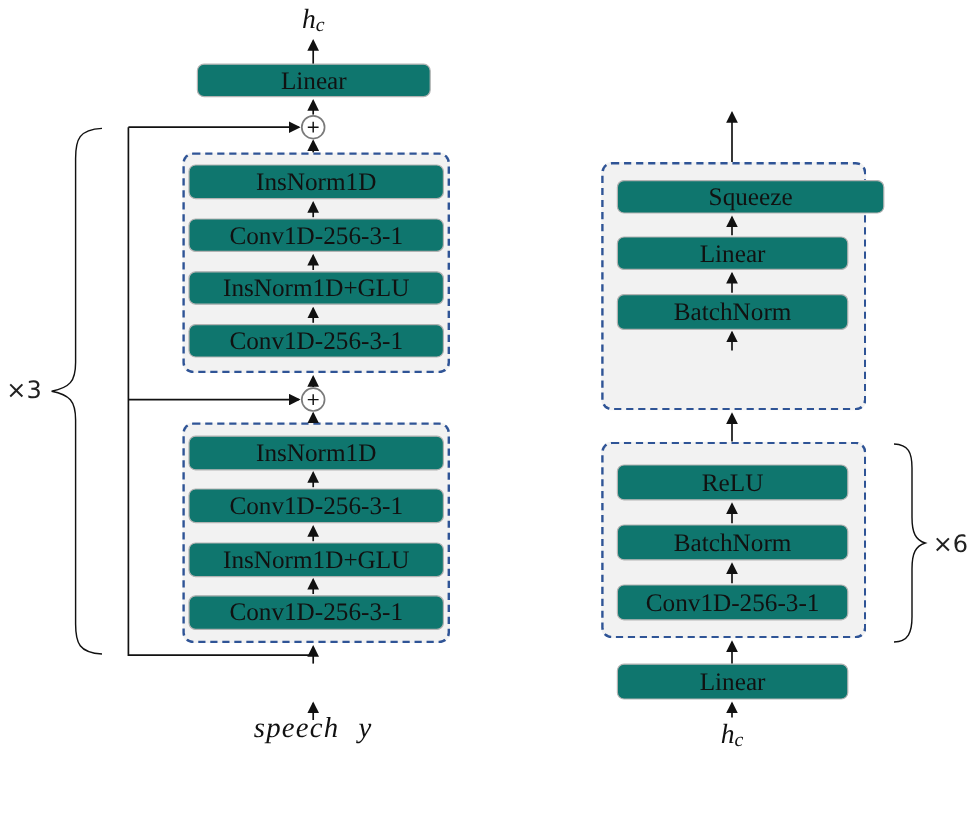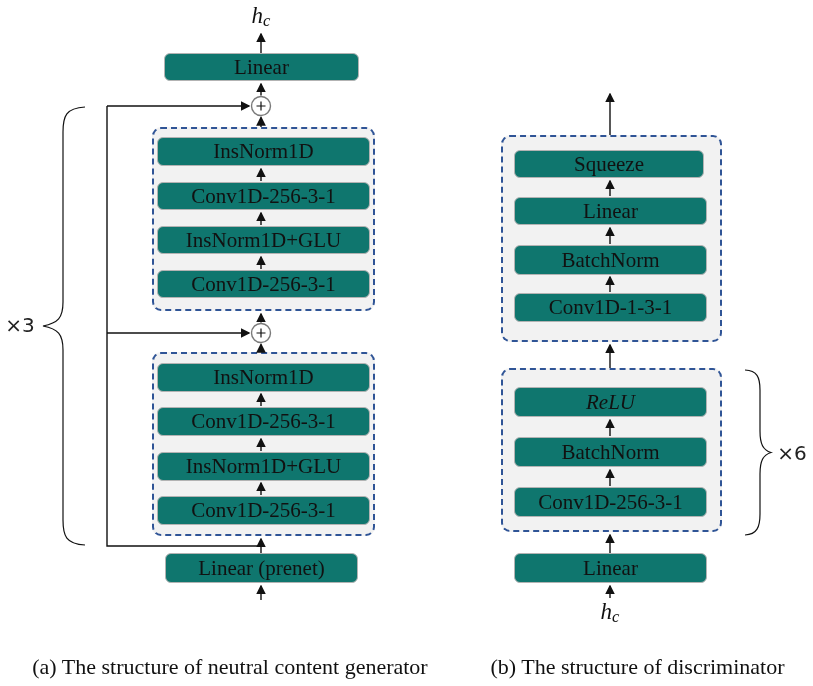--- a/index.html
+++ b/index.html
@@ -57,49 +57,50 @@
   <div class="box" style="left:157px;top:182px;width:213px;height:28px;">Conv1D-256-3-1</div>
   <div class="box" style="left:157px;top:226px;width:213px;height:28px;">InsNorm1D+GLU</div>
   <div class="box" style="left:157px;top:270px;width:213px;height:28px;">Conv1D-256-3-1</div>
 
   <div class="panel" style="left:152px;top:352px;width:223px;height:184px;"></div>
   <div class="box" style="left:157px;top:363px;width:213px;height:29px;">InsNorm1D</div>
   <div class="box" style="left:157px;top:407px;width:213px;height:29px;">Conv1D-256-3-1</div>
   <div class="box" style="left:157px;top:452px;width:213px;height:29px;">InsNorm1D+GLU</div>
   <div class="box" style="left:157px;top:496px;width:213px;height:29px;">Conv1D-256-3-1</div>
 
-  <div class="box" style="left:165px;top:553px;width:193px;height:30px;">Linear (prenet)</div>
 
+  <div class="math-label" style="left:161px;top:591px;width:200px;height:32px;">
+      <i>speech</i>
+      <span class="gap"></span>
+      <i>y</i>
+    </div>
 
   <div class="mult" style="left:2px;top:311px;width:36px;height:28px;">×3</div>
 
-  <div class="caption" style="left:0px;width:460px;">(a) The structure of neutral content generator</div>
 
 
   <div class="panel" style="left:501px;top:135px;width:221px;height:207px;"></div>
-  <div class="box" style="left:514px;top:150px;width:190px;height:28px;">Squeeze</div>
+  <div class="box" style="left:514px;top:150px;width:223px;height:28px;">Squeeze</div>
   <div class="box" style="left:514px;top:197px;width:193px;height:28px;">Linear</div>
   <div class="box" style="left:514px;top:245px;width:193px;height:30px;">BatchNorm</div>
-  <div class="box" style="left:514px;top:293px;width:193px;height:29px;">Conv1D-1-3-1</div>
 
   <div class="panel" style="left:501px;top:368px;width:221px;height:164px;"></div>
-  <div class="box" style="left:514px;top:387px;width:193px;height:30px;font-style:italic;">ReLU</div>
+  <div class="box" style="left:514px;top:387px;width:193px;height:30px;">ReLU</div>
   <div class="box" style="left:514px;top:437px;width:193px;height:30px;">BatchNorm</div>
   <div class="box" style="left:514px;top:487px;width:193px;height:30px;">Conv1D-256-3-1</div>
 
   <div class="box" style="left:514px;top:553px;width:193px;height:30px;">Linear</div>
 
   <div class="var-label" style="left:580px;top:596px;width:60px;height:32px;">
       <i>h</i>
       <sub>c</sub>
     </div>
 
   <div class="mult" style="left:774px;top:439px;width:36px;height:28px;">×6</div>
 
-  <div class="caption" style="left:462px;width:351px;">(b) The structure of discriminator</div>
 
   <svg class="overlay" width="813" height="686" viewBox="0 0 813 686">
     <defs>
       <marker id="ah" viewBox="0 0 10 10" refX="8.5" refY="5" markerWidth="7" markerHeight="7" orient="auto">
         <path d="M0,0 L10,5 L0,10 z" fill="#111"></path>
       </marker>
     </defs>
 
     <g stroke="#111" stroke-width="1.4" fill="none">
       <line x1="261" y1="53" x2="261" y2="34" marker-end="url(#ah)"></line>

